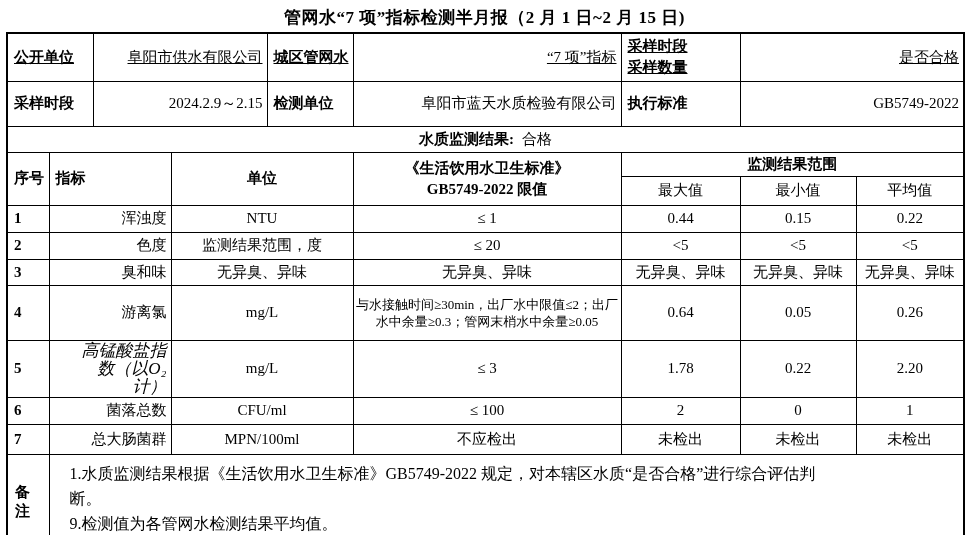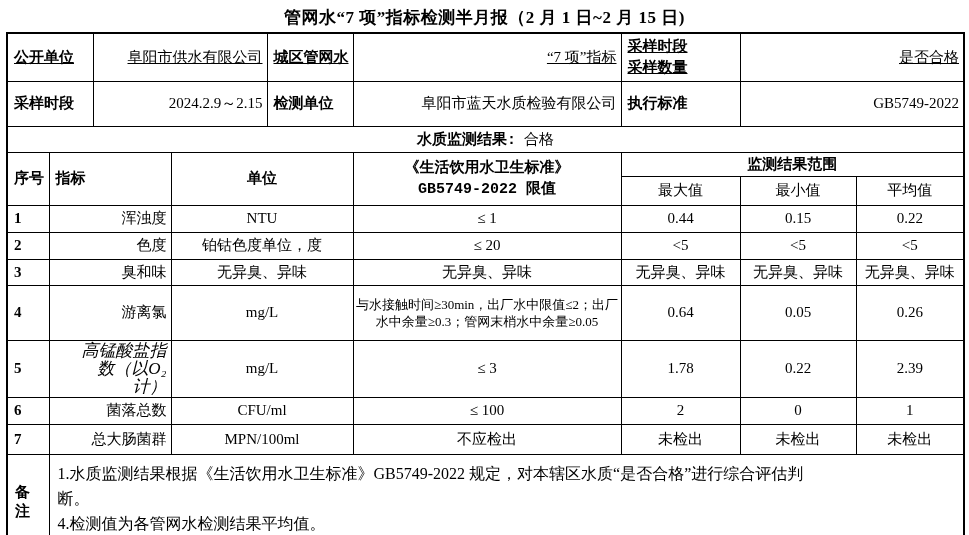--- a/index.html
+++ b/index.html
@@ -26,21 +26,21 @@
     margin-left: 6px;
     border: 2px solid #000000;
   }
   td {
     border: 1px solid #000000;
     font-size: 15px;
     padding: 1px 4px;
     vertical-align: middle;
     overflow: hidden;
   }
-  .b { font-weight: bold; font-family: Liberation Mono, monospace; }
+  .b { font-weight: bold; }
   .lbl { font-weight: bold; text-align: left; padding-left: 6px; }
   .val { text-align: right; padding-left: 23px; }
   .center { text-align: center; }
   tr.rA { height: 48px; text-decoration: underline; }
   tr.rB { height: 45px; }
   tr.rC { height: 26px; }
   tr.rH1 { height: 24px; }
   tr.rH2 { height: 29px; }
   tr.rd1, tr.rd2, tr.rd5, tr.rd6 { height: 27px; }
   tr.rd3 { height: 26px; }
@@ -48,21 +48,21 @@
   tr.rd7 { height: 30px; }
   tr.rR { height: 97px; }
   .two-line div { line-height: 21px; }
   .limit-small { font-size: 13px; line-height: 17px; padding: 8px 2px; }
   .remark-cell {
     vertical-align: top;
     text-align: left;
     padding: 6px 8px 0 8px;
     font-size: 16px;
   }
-  .remark-cell div { max-width: 770px; line-height: 25px; }
+  .remark-cell div { max-width: 770px; line-height: 25px; margin-left: 12px; }
   .remark-lbl { font-weight: bold; text-align: left; padding-left: 7px; font-size: 15px; }
   .result-gap { margin-left: 8px; font-weight: normal; }
 </style>
 </head>
 <body>
 
 <div class="title">管网水“7 项”指标检测半月报（2 月 1 日~2 月 15 日)</div>
 
 <table class="report">
   <colgroup>
@@ -127,21 +127,21 @@
     <td colspan="2" class="center">NTU</td>
     <td class="center">≤ 1</td>
     <td class="center">0.44</td>
     <td class="center">0.15</td>
     <td class="center">0.22</td>
   </tr>
 
   <tr class="rd2">
     <td class="lbl">2</td>
     <td colspan="2" class="val">色度</td>
-    <td colspan="2" class="center">铂钴色度单位，度</td>
+    <td colspan="2" class="center">监测结果范围，度</td>
     <td class="center">≤ 20</td>
     <td class="center">&lt;5</td>
     <td class="center">&lt;5</td>
     <td class="center">&lt;5</td>
   </tr>
 
   <tr class="rd3">
     <td class="lbl">3</td>
     <td colspan="2" class="val">臭和味</td>
     <td colspan="2" class="center">无异臭、异味</td>
@@ -161,21 +161,21 @@
     <td class="center">0.26</td>
   </tr>
 
   <tr class="rd5">
     <td class="lbl">5</td>
     <td colspan="2" class="val" style="font-size:17px; line-height:18px;font-style:italic;">高锰酸盐指数（以O₂计）</td>
     <td colspan="2" class="center">mg/L</td>
     <td class="center">≤ 3</td>
     <td class="center">1.78</td>
     <td class="center">0.22</td>
-    <td class="center">2.39</td>
+    <td class="center">2.20</td>
   </tr>
 
   <tr class="rd6">
     <td class="lbl">6</td>
     <td colspan="2" class="val">菌落总数</td>
     <td colspan="2" class="center">CFU/ml</td>
     <td class="center">≤ 100</td>
     <td class="center">2</td>
     <td class="center">0</td>
     <td class="center">1</td>
@@ -188,17 +188,17 @@
     <td class="center">不应检出</td>
     <td class="center">未检出</td>
     <td class="center">未检出</td>
     <td class="center">未检出</td>
   </tr>
 
   <tr class="rR">
     <td class="remark-lbl">备注</td>
     <td colspan="8" class="remark-cell">
       <div>1.水质监测结果根据《生活饮用水卫生标准》GB5749-2022 规定，对本辖区水质“是否合格”进行综合评估判断。</div>
-      <div>4.检测值为各管网水检测结果平均值。</div>
+      <div>9.检测值为各管网水检测结果平均值。</div>
     </td>
   </tr>
 </tbody>
   </table>
 
 </body></html>

